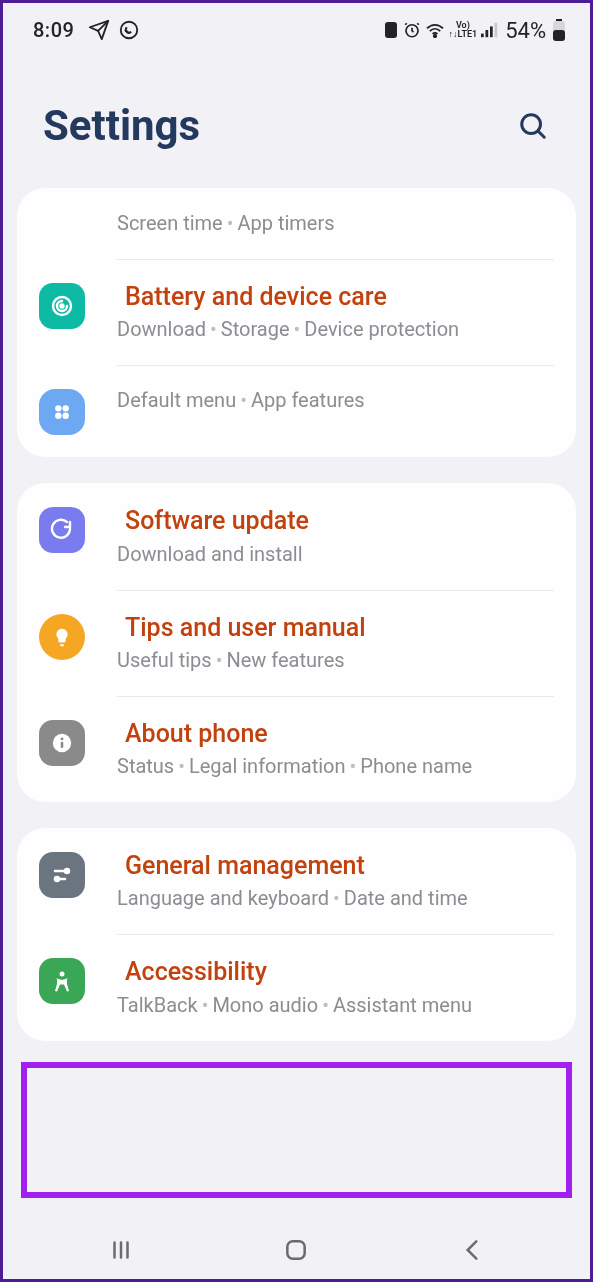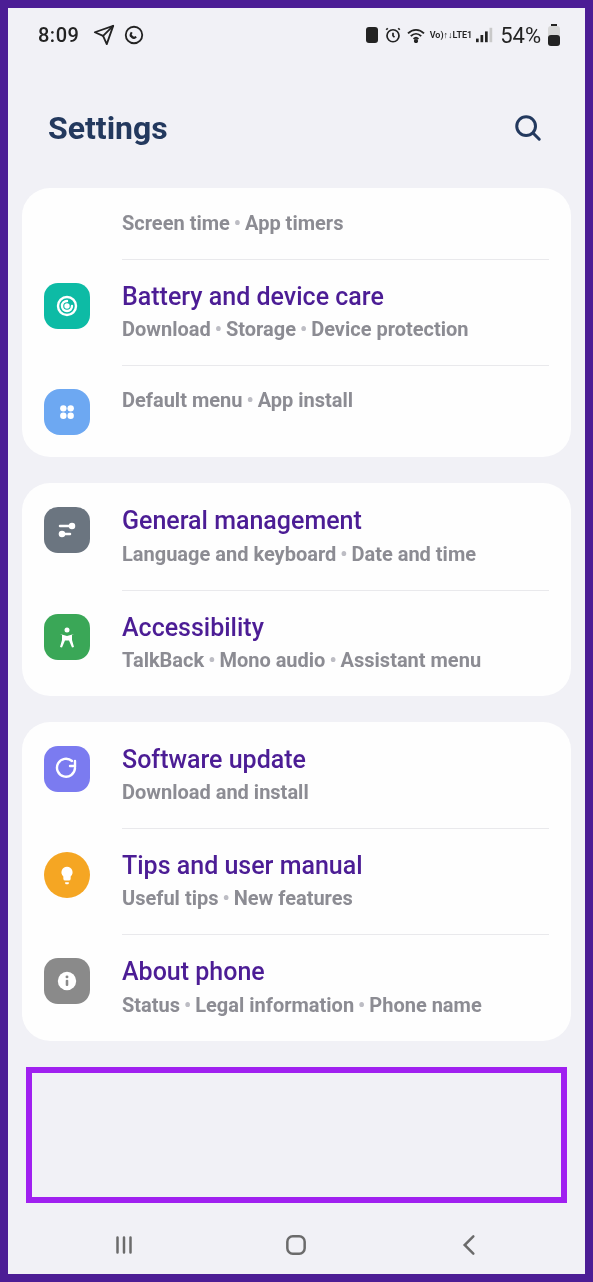--- a/index.html
+++ b/index.html
@@ -1,41 +1,41 @@
 <!DOCTYPE html>
 <html><head>
 <meta charset="utf-8">
 <style>
 * { margin: 0; padding: 0; box-sizing: border-box; }
 html, body { width: 593px; height: 1282px; font-family: -apple-system, "Segoe UI", Roboto, sans-serif; background:#fff; }
-.outer-border { width:593px; height:1282px; border:8px solid #4c1d95; background:#f1f1f6; position:relative; overflow:hidden; }
+.outer-border { width:593px; height:1282px; border:3px solid #4c1d95; background:#f1f1f6; position:relative; overflow:hidden; }
 .statusbar { height:54px; display:flex; align-items:center; justify-content:space-between; padding:0 24px 0 30px; font-size:20px; color:#232323; }
 .statusbar .left, .statusbar .right { display:flex; align-items:center; gap:8px; }
 .statusbar .right { gap:4px; font-size:17px; }
 .statusbar svg { display:block; }
 .clock { font-weight:500; letter-spacing:0.5px; margin-right:6px;}
 .header { display:flex; align-items:center; justify-content:space-between; padding:44px 35px 40px 40px; }
-.header-title { font-size:32px; font-weight:700; color:#23395e; }
+.header-title { font-size:42px; font-weight:700; color:#23395e; }
 .search-btn { width:44px; height:44px; display:flex; align-items:center; justify-content:center; }
 .card { background:#fefefe; border-radius:28px; margin:0 14px 26px 14px; overflow:hidden; }
 .card:last-of-type { margin-bottom:0; }
 .item { display:flex; padding:22px 18px 22px 22px; position:relative; }
 .item + .item::before { content:""; position:absolute; top:0; left:100px; right:22px; height:1px; background:#e9e9ec; }
 .icon-col { width:78px; flex-shrink:0; display:flex; align-items:flex-start; justify-content:flex-start; padding-top:2px; }
 .icon-circle { width:46px; height:46px; border-radius:14px; display:flex; align-items:center; justify-content:center; color:#fff; }
 .icon-circle.battery { background:#0dbba5; }
 .icon-circle.apps { background:#6da8f2; border-radius:16px; }
 .icon-circle.general { background:#6b7580; }
 .icon-circle.access { background:#3aa757; }
 .icon-circle.update { background:#7b7bf0; }
 .icon-circle.tips { background:#f5a623; border-radius:50%; }
 .icon-circle.about { background:#8a8a8a; }
 .text-col { flex:1; }
-.item-title { font-size:25px; font-weight:500; color:#4c1d95; line-height:1.25; margin-bottom:4px; }
-.item-sub { font-size:20px; color:#8c8c93; line-height:1.35;font-weight:bold; }
+.item-title { font-size:25px; font-weight:500; color:#c2410c; line-height:1.25; margin-bottom:4px;margin-left:8px; }
+.item-sub { font-size:20px; color:#8c8c93; line-height:1.35; }
 .item-sub .sep { color:#bdbdc4; padding:0 4px; }
 .highlight-box { position:absolute; border:6px solid #a020f0; pointer-events:none; left:18px; right:18px; top:1059px; height:136px; }
 .navbar { position:absolute; bottom:0; left:0; right:0; height:58px; display:flex; align-items:center; justify-content:space-around; padding:0 30px; background:#f1f1f6; }
 .navbar .nb { width:80px; display:flex; align-items:center; justify-content:center; }
 .lte-label { font-size:9px; line-height:1; text-align:center; font-weight:600; }
 .battery-pct { font-size:22px; margin-left:2px; margin-right:2px;}
 </style>
 </head>
 <body>
 <div class="outer-border">
@@ -67,21 +67,21 @@
             <circle cx="12" cy="13" r="8"></circle>
             <path d="M12 9v4l2 2M5 3l-2 2M19 3l2 2"></path>
           </svg>
     </span>
     <span>
       <svg width="20" height="16" viewBox="0 0 24 20" fill="none" stroke="#232323" stroke-width="2.3">
             <path d="M2 8c6-6 14-6 20 0M5.5 11.5c4-4 9-4 13 0M9 15c2-2 4-2 6 0"></path>
             <circle cx="12" cy="17.5" r="1.5" fill="#232323"></circle>
           </svg>
     </span>
-    <span style="display:flex;flex-direction:row;align-items:center;">
+    <span style="display:flex;flex-direction:column;align-items:center;">
       <span class="lte-label">Vo)</span>
       <span class="lte-label">↑↓LTE1</span>
     </span>
     <span>
       <svg width="18" height="16" viewBox="0 0 20 16">
             <rect x="0" y="12" width="3" height="4" fill="#232323"></rect>
             <rect x="5" y="8" width="3" height="8" fill="#232323"></rect>
             <rect x="10" y="4" width="3" height="12" fill="#232323"></rect>
             <rect x="15" y="0" width="3" height="16" fill="#c9c9c9"></rect>
           </svg>
@@ -139,21 +139,72 @@
         <svg width="22" height="22" viewBox="0 0 24 24" fill="#fff">
               <circle cx="8" cy="8" r="3.5"></circle>
               <circle cx="16" cy="8" r="3.5"></circle>
               <circle cx="8" cy="16" r="3.5"></circle>
               <circle cx="16" cy="16" r="3.5"></circle>
             </svg>
       </div>
     </div>
     <div class="text-col">
       <div class="item-sub">
-        <span>Default menu</span><span class="sep">•</span><span>App install</span>
+        <span>Default menu</span><span class="sep">•</span><span>App features</span>
+      </div>
+    </div>
+  </div>
+</div>
+
+<div class="card">
+  <div class="item">
+    <div class="icon-col">
+      <div class="icon-circle update">
+        <svg width="24" height="24" viewBox="0 0 24 24" fill="none" stroke="#fff" stroke-width="2.4" stroke-linecap="round">
+              <path d="M17 4a9 9 0 1 0 3 7"></path>
+              <path d="M20 4v5h-5"></path>
+            </svg>
+      </div>
+    </div>
+    <div class="text-col">
+      <div class="item-title">Software update</div>
+      <div class="item-sub">
+        <span>Download and install</span>
+      </div>
+    </div>
+  </div>
+  <div class="item">
+    <div class="icon-col">
+      <div class="icon-circle tips">
+        <svg width="22" height="22" viewBox="0 0 24 24" fill="#fff">
+              <path d="M12 3a6 6 0 0 0-4 10.5V16a2 2 0 0 0 2 2h4a2 2 0 0 0 2-2v-2.5A6 6 0 0 0 12 3zM10 20h4v1a1 1 0 0 1-1 1h-2a1 1 0 0 1-1-1z"></path>
+            </svg>
+      </div>
+    </div>
+    <div class="text-col">
+      <div class="item-title">Tips and user manual</div>
+      <div class="item-sub">
+        <span>Useful tips</span><span class="sep">•</span><span>New features</span>
+      </div>
+    </div>
+  </div>
+  <div class="item">
+    <div class="icon-col">
+      <div class="icon-circle about">
+        <svg width="22" height="22" viewBox="0 0 24 24">
+              <circle cx="12" cy="12" r="10" fill="#fff"></circle>
+              <circle cx="12" cy="7.5" r="1.6" fill="#8a8a8a"></circle>
+              <rect x="10.6" y="10.5" width="2.8" height="7" rx="1.2" fill="#8a8a8a"></rect>
+            </svg>
+      </div>
+    </div>
+    <div class="text-col">
+      <div class="item-title">About phone</div>
+      <div class="item-sub">
+        <span>Status</span><span class="sep">•</span><span>Legal information</span><span class="sep">•</span><span>Phone name</span>
       </div>
     </div>
   </div>
 </div>
 
 <div class="card">
   <div class="item">
     <div class="icon-col">
       <div class="icon-circle general">
         <svg width="24" height="24" viewBox="0 0 24 24" fill="none" stroke="#fff" stroke-width="2.5" stroke-linecap="round">
@@ -181,71 +232,20 @@
     </div>
     <div class="text-col">
       <div class="item-title">Accessibility</div>
       <div class="item-sub">
         <span>TalkBack</span><span class="sep">•</span><span>Mono audio</span><span class="sep">•</span><span>Assistant menu</span>
       </div>
     </div>
   </div>
 </div>
 
-<div class="card">
-  <div class="item">
-    <div class="icon-col">
-      <div class="icon-circle update">
-        <svg width="24" height="24" viewBox="0 0 24 24" fill="none" stroke="#fff" stroke-width="2.4" stroke-linecap="round">
-              <path d="M17 4a9 9 0 1 0 3 7"></path>
-              <path d="M20 4v5h-5"></path>
-            </svg>
-      </div>
-    </div>
-    <div class="text-col">
-      <div class="item-title">Software update</div>
-      <div class="item-sub">
-        <span>Download and install</span>
-      </div>
-    </div>
-  </div>
-  <div class="item">
-    <div class="icon-col">
-      <div class="icon-circle tips">
-        <svg width="22" height="22" viewBox="0 0 24 24" fill="#fff">
-              <path d="M12 3a6 6 0 0 0-4 10.5V16a2 2 0 0 0 2 2h4a2 2 0 0 0 2-2v-2.5A6 6 0 0 0 12 3zM10 20h4v1a1 1 0 0 1-1 1h-2a1 1 0 0 1-1-1z"></path>
-            </svg>
-      </div>
-    </div>
-    <div class="text-col">
-      <div class="item-title">Tips and user manual</div>
-      <div class="item-sub">
-        <span>Useful tips</span><span class="sep">•</span><span>New features</span>
-      </div>
-    </div>
-  </div>
-  <div class="item">
-    <div class="icon-col">
-      <div class="icon-circle about">
-        <svg width="22" height="22" viewBox="0 0 24 24">
-              <circle cx="12" cy="12" r="10" fill="#fff"></circle>
-              <circle cx="12" cy="7.5" r="1.6" fill="#8a8a8a"></circle>
-              <rect x="10.6" y="10.5" width="2.8" height="7" rx="1.2" fill="#8a8a8a"></rect>
-            </svg>
-      </div>
-    </div>
-    <div class="text-col">
-      <div class="item-title">About phone</div>
-      <div class="item-sub">
-        <span>Status</span><span class="sep">•</span><span>Legal information</span><span class="sep">•</span><span>Phone name</span>
-      </div>
-    </div>
-  </div>
-</div>
-
 <div class="highlight-box"></div>
 
 <div class="navbar">
   <div class="nb">
     <svg width="26" height="26" viewBox="0 0 24 24" stroke="#6b6b6b" stroke-width="2.3" stroke-linecap="round">
           <path d="M6 5v14M12 5v14M18 5v14"></path>
         </svg>
   </div>
   <div class="nb">
     <svg width="26" height="26" viewBox="0 0 24 24" fill="none" stroke="#6b6b6b" stroke-width="2.3">

